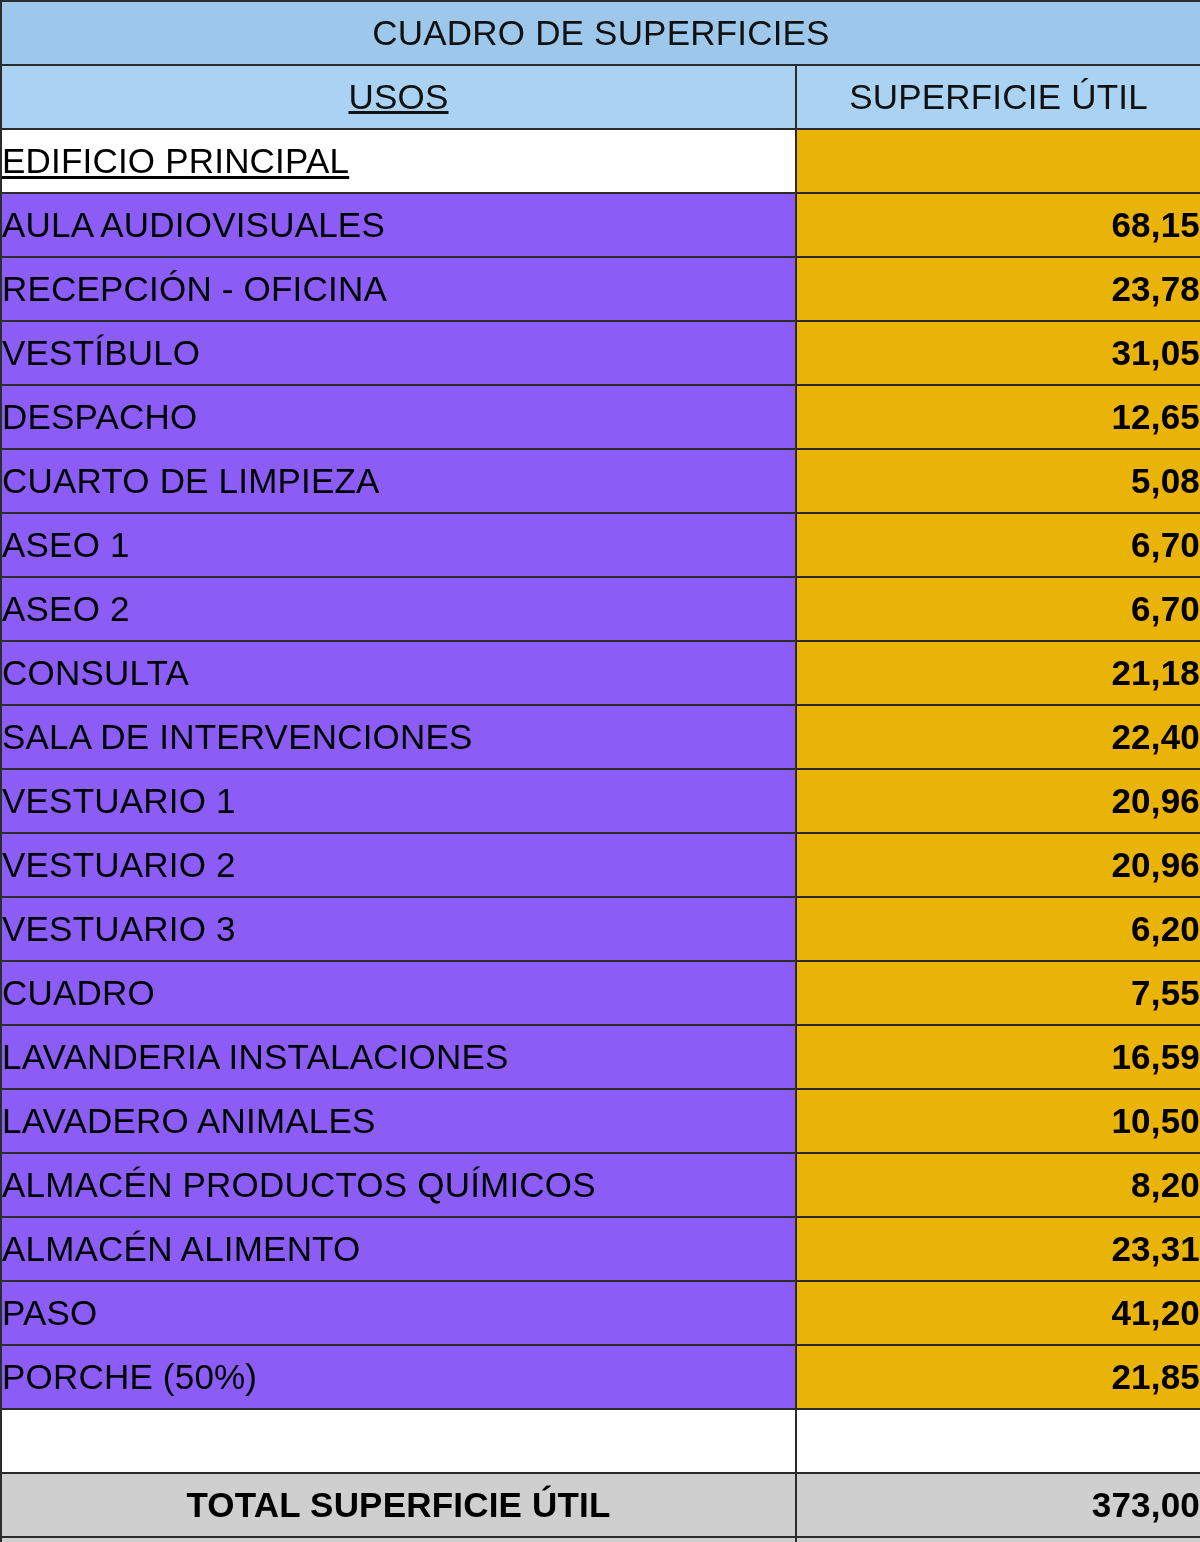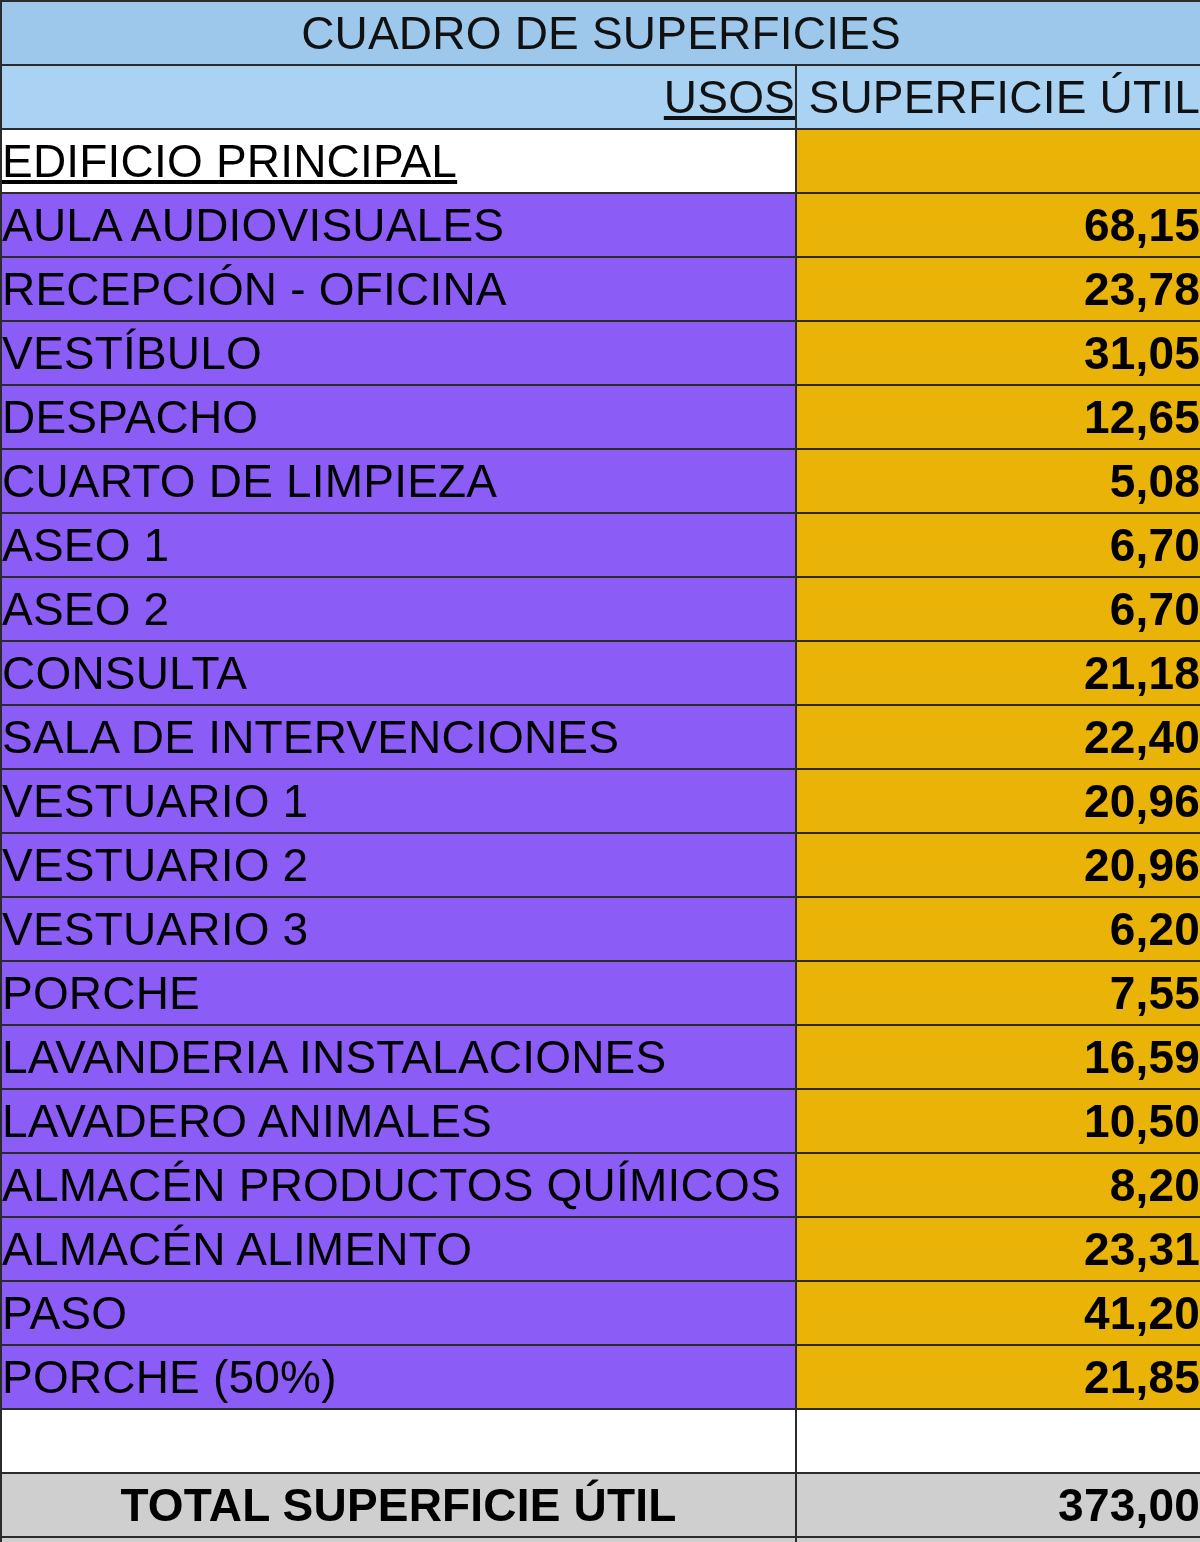--- a/index.html
+++ b/index.html
@@ -27,37 +27,37 @@
     table-layout: fixed;
   }
   table.surface-table col.c-use  { width: 795px; }
   table.surface-table col.c-area { width: 405px; }
 
   table.surface-table td {
     border: 2px solid #2b2b2b;
     padding: 0;
     height: 62px;
     vertical-align: middle;
-    font-size: 46px;
+    font-size: 35px;
     letter-spacing: 0.2px;
   }
 
   
   .title-cell {
     background: #9dc8ec;
     text-align: center;
     font-size: 46px;
     font-weight: 400;
     height: 70px;
     color: #111;
   }
   
   .head-cell {
     background: #a9d2f3;
-    text-align: right;
+    text-align: center;
     font-size: 40px;
     height: 66px;
     color: #111;
   }
   .head-cell .u {
     text-decoration: underline;
   }
   
   .section-cell {
     background: #ffffff;
@@ -174,21 +174,21 @@
       </tr>
       <tr>
         <td class="use-cell">VESTUARIO 2</td>
         <td class="area-cell">20,96</td>
       </tr>
       <tr>
         <td class="use-cell">VESTUARIO 3</td>
         <td class="area-cell">6,20</td>
       </tr>
       <tr>
-        <td class="use-cell">PORCHE</td>
+        <td class="use-cell">CUADRO</td>
         <td class="area-cell">7,55</td>
       </tr>
       <tr>
         <td class="use-cell">LAVANDERIA INSTALACIONES</td>
         <td class="area-cell">16,59</td>
       </tr>
       <tr>
         <td class="use-cell">LAVADERO ANIMALES</td>
         <td class="area-cell">10,50</td>
       </tr>

